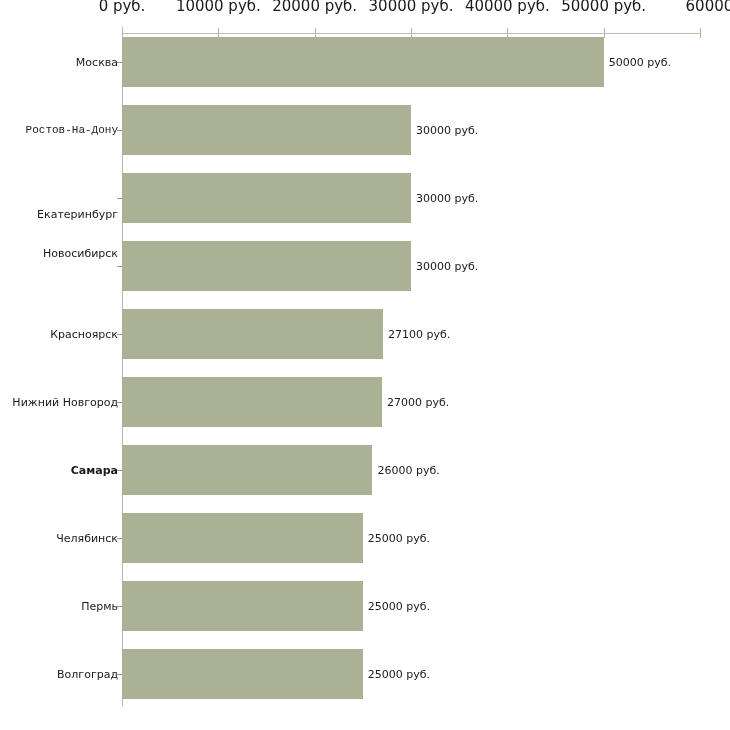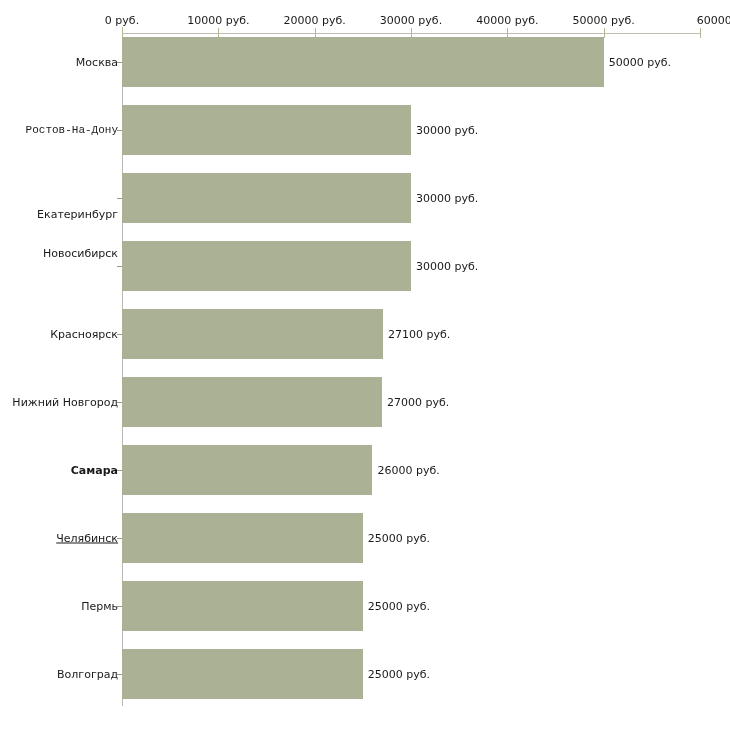--- a/index.html
+++ b/index.html
@@ -42,23 +42,23 @@
 
   .x-tick {
     position: absolute;
     top: 28px;
     width: 1px;
     height: 10px;
     background: #b6b694;
   }
   .x-tick-label {
     position: absolute;
-    top: 14px;
+    top: 0;
     transform: translateX(-50%);
-    font-size: 11px;
+    font-size: 15px;
     color: #1a1a1a;
     white-space: nowrap;
     line-height: 13px;
   }
 
   .y-tick {
     position: absolute;
     left: 117px;
     width: 6px;
     height: 1px;
@@ -123,21 +123,21 @@
       <div class="cat-label" style="top: 214px; margin-left: 16px;">Екатеринбург</div>
       <div class="y-tick" style="top: 266px;"></div>
       <div class="cat-label" style="top: 253px;">Новосибирск</div>
       <div class="y-tick" style="top: 334px;"></div>
       <div class="cat-label" style="top: 334px;">Красноярск</div>
       <div class="y-tick" style="top: 402px;"></div>
       <div class="cat-label" style="top: 402px;">Нижний Новгород</div>
       <div class="y-tick" style="top: 470px;"></div>
       <div class="cat-label" style="top: 470px; font-weight: bold;">Самара</div>
       <div class="y-tick" style="top: 538px;"></div>
-      <div class="cat-label" style="top: 538px; text-decoration: underline;">Челябинск</div>
+      <div class="cat-label" style="top: 538px;">Челябинск</div>
       <div class="y-tick" style="top: 606px;"></div>
       <div class="cat-label" style="top: 606px;">Пермь</div>
       <div class="y-tick" style="top: 674px;"></div>
       <div class="cat-label" style="top: 674px;">Волгоград</div>
     </div>
   <div id="bars">
       <div class="bar" style="top: 37px; width: 481.667px; background: rgb(170, 177, 148);"></div>
       <div class="bar-value-label" style="left: 608.667px; top: 62px;">50000 руб.</div>
       <div class="bar" style="top: 105px; width: 289px; background: rgb(170, 177, 148);"></div>
       <div class="bar-value-label" style="left: 416px; top: 130px;">30000 руб.</div>

